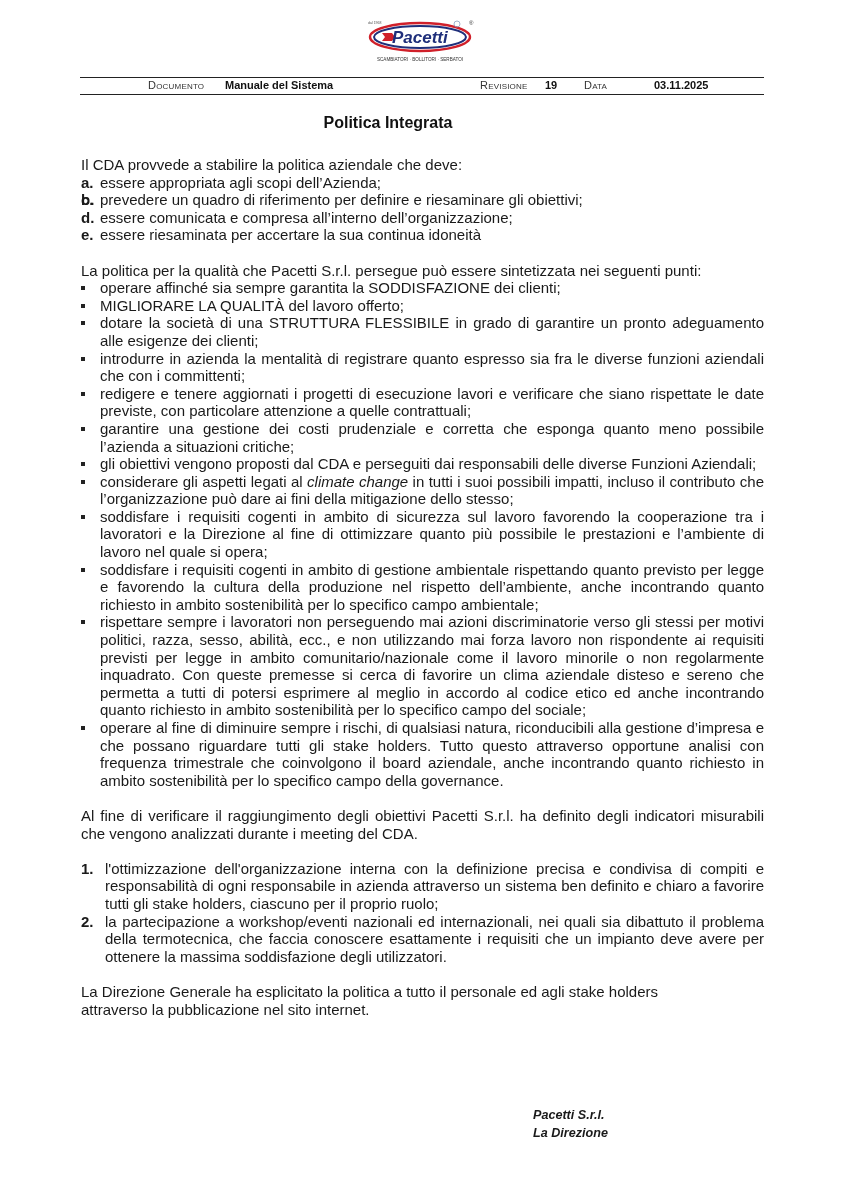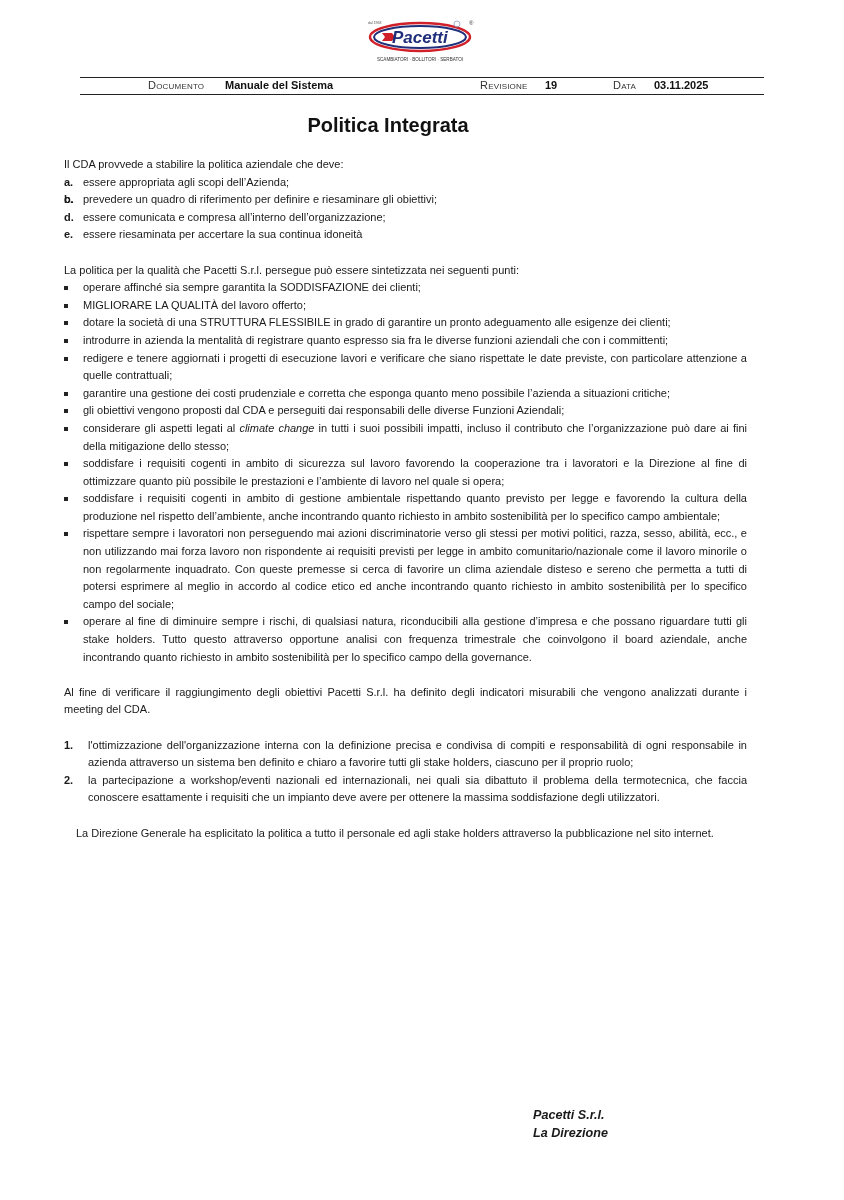--- a/index.html
+++ b/index.html
@@ -6,22 +6,22 @@
   body { width: 844px; height: 1200px; position: relative; overflow: hidden;
          font-family: "Liberation Sans", sans-serif; color: #1a1a1a; }
   .logo { position: absolute; left: 366px; top: 18px; width: 112px; height: 46px; }
   .logo svg { display: block; }
   .hdr { position: absolute; left: 80px; top: 77px; width: 684px; height: 16px;
          border-top: 1.4px solid #222; border-bottom: 1.4px solid #222; text-align: center; }
   .hdr span { position: absolute; top: 1px; font-size: 11px; white-space: nowrap; }
   .sc { font-variant: small-caps; font-size: 11px; letter-spacing: 0.2px; color: #333; }
   .bv { font-weight: bold; font-size: 11px; color: #111; }
   h1 { position: absolute; left: 0; width: 776px; top: 114px; margin: 0; text-align: center;
-       font-size: 20px; font-weight: bold; color: #111; }
-  .body { position: absolute; left: 64px; top: 156px; width: 683px; font-size: 11px; line-height: 17.6px; }
+       font-size: 16px; font-weight: bold; color: #111; }
+  .body { position: absolute; left: 81px; top: 156px; width: 683px; font-size: 15px; line-height: 17.6px; }
   .body p { margin: 0; }
   .gap { height: 17.6px; }
   ol, ul { margin: 0; padding: 0; list-style: none; }
   li { position: relative; padding-left: 19px; text-align: justify; }
   li .mk { position: absolute; left: 0; top: 0; font-weight: bold; }
   li.bul .mk { left: 0; top: 7px; width: 4px; height: 4px; background: #222; }
   li.num { padding-left: 24px; }
   .just { text-align: justify; }
   .sign { position: absolute; left: 533px; top: 1063px; font-size: 12.6px; line-height: 17.6px;
           font-weight: bold; font-style: italic; margin-top: 44px; }
@@ -42,21 +42,21 @@
     <circle cx="91" cy="6" r="3" fill="none" stroke="#8aa0c0" stroke-width="0.8"></circle>
     <text x="54" y="43" text-anchor="middle" font-family="Liberation Sans, sans-serif" font-size="4.6" fill="#333">SCAMBIATORI · BOLLITORI · SERBATOI</text>
   </svg>
 </div>
 
 <div class="hdr">
   <span class="sc" style="left:68px;">Documento</span>
   <span class="bv" style="left:145px;">Manuale del Sistema</span>
   <span class="sc" style="left:400px;">Revisione</span>
   <span class="bv" style="left:465px;">19</span>
-  <span class="sc" style="left:533px;">Data</span>
+  <span class="sc" style="left:504px;">Data</span>
   <span class="bv" style="left:574px;">03.11.2025</span>
 </div>
 
 <h1>Politica Integrata</h1>
 
 <div class="body">
   <p>Il CDA provvede a stabilire la politica aziendale che deve:</p>
   <ol id="req-list">
       <li><span class="mk">a.</span><span>essere appropriata agli scopi dell’Azienda;</span></li>
       <li><span class="mk">b.</span></li>
@@ -81,19 +81,19 @@
       <li class="bul"><span class="mk"></span><span>operare al fine di diminuire sempre i rischi, di qualsiasi natura, riconducibili alla gestione d’impresa e che possano riguardare tutti gli stake holders. Tutto questo attraverso opportune analisi con frequenza trimestrale che coinvolgono il board aziendale, anche incontrando quanto richiesto in ambito sostenibilità per lo specifico campo della governance.</span></li>
     </ul>
   <div class="gap"></div>
   <p class="just">Al fine di verificare il raggiungimento degli obiettivi Pacetti S.r.l. ha definito degli indicatori misurabili che vengono analizzati durante i meeting del CDA.</p>
   <div class="gap"></div>
   <ol id="prog-list">
       <li class="num"><span class="mk">1.</span><span>l'ottimizzazione dell'organizzazione interna con la definizione precisa e condivisa di compiti e responsabilità di ogni responsabile in azienda attraverso un sistema ben definito e chiaro a favorire tutti gli stake holders, ciascuno per il proprio ruolo;</span></li>
       <li class="num"><span class="mk">2.</span><span>la partecipazione a workshop/eventi nazionali ed internazionali, nei quali sia dibattuto il problema della termotecnica, che faccia conoscere esattamente i requisiti che un impianto deve avere per ottenere la massima soddisfazione degli utilizzatori.</span></li>
     </ol>
   <div class="gap"></div>
-  <p style="width:640px;margin-left:12px;">La Direzione Generale ha esplicitato la politica a tutto il personale ed agli stake holders attraverso la pubblicazione nel sito internet.</p>
+  <p style="width:640px;">La Direzione Generale ha esplicitato la politica a tutto il personale ed agli stake holders attraverso la pubblicazione nel sito internet.</p>
 </div>
 
 <div class="sign">
   <div>Pacetti S.r.l.</div>
   <div>La Direzione</div>
 </div>
 
 </body></html>

